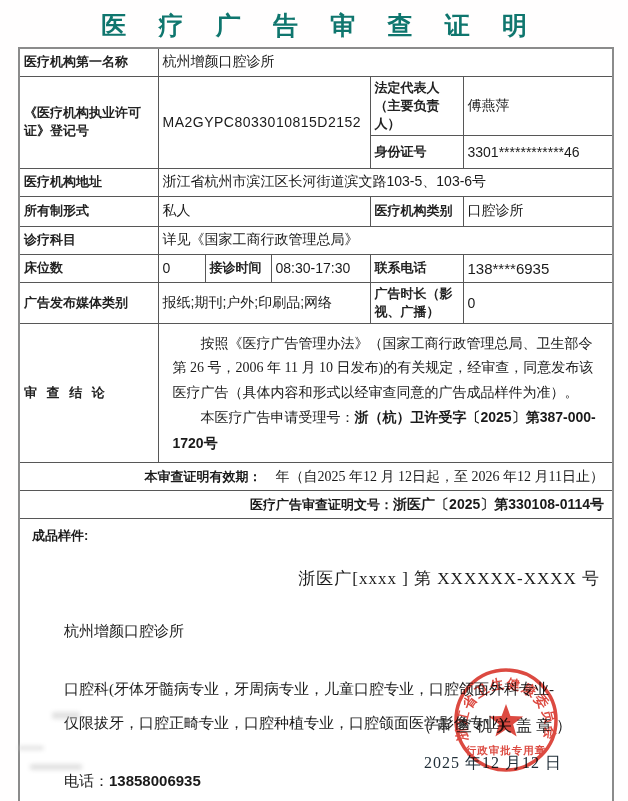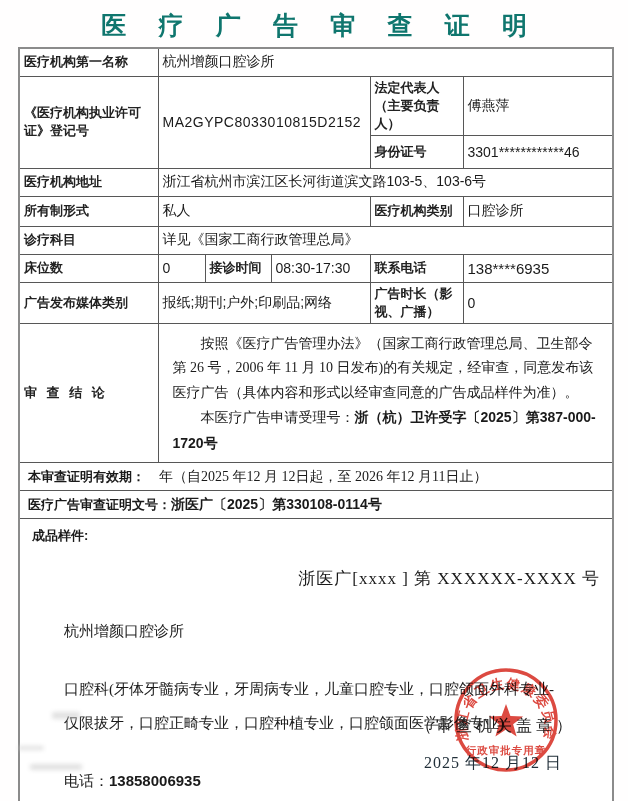--- a/index.html
+++ b/index.html
@@ -23,21 +23,21 @@
     border:1px solid #575757; font-size:13px; text-align:left;
     vertical-align:middle; padding:2px 4px; color:#1a1a1a; word-break:break-all;
   }
   td.lbl { font-weight:bold; color:#222; }
   td.val { font-size:14px; }
   .mono-id { font-size:15px; letter-spacing:0.5px; }
   td.conclusion-cell { text-align:left; font-family:"Liberation Serif", serif;
     font-size:14px; padding:8px 12px 6px 14px; line-height:24.5px; }
   .indent { text-indent:2em; }
   .accept-no { font-family:"Liberation Sans", sans-serif; font-weight:bold; font-size:14px; }
-  td.fullrow { text-align:left; padding:4px 8px; }
+  td.fullrow { text-align:right; padding:4px 8px; }
   .row-label { font-weight:bold; font-size:13px; }
   .row-val-serif { font-family:"Liberation Serif", serif; font-size:14px; }
   .row-val-bold { font-weight:bold; font-size:14px; }
   td.sample-cell { text-align:left; vertical-align:top; padding:8px 12px;
     font-family:"Liberation Serif", serif; font-size:15px; }
   .sample-header { font-family:"Liberation Sans", sans-serif; font-weight:bold; font-size:13px; color:#1a1a1a; }
   .sample-no { margin:22px 0 0 104px; font-size:17px; font-weight:normal; letter-spacing:1px;text-align:right; }
   .sample-line { margin:24px 0 0 32px; width:492px; line-height:34px; }
   .sample-bold-num { font-weight:bold; font-family:"Liberation Sans", sans-serif; }
   .stamp-note {

